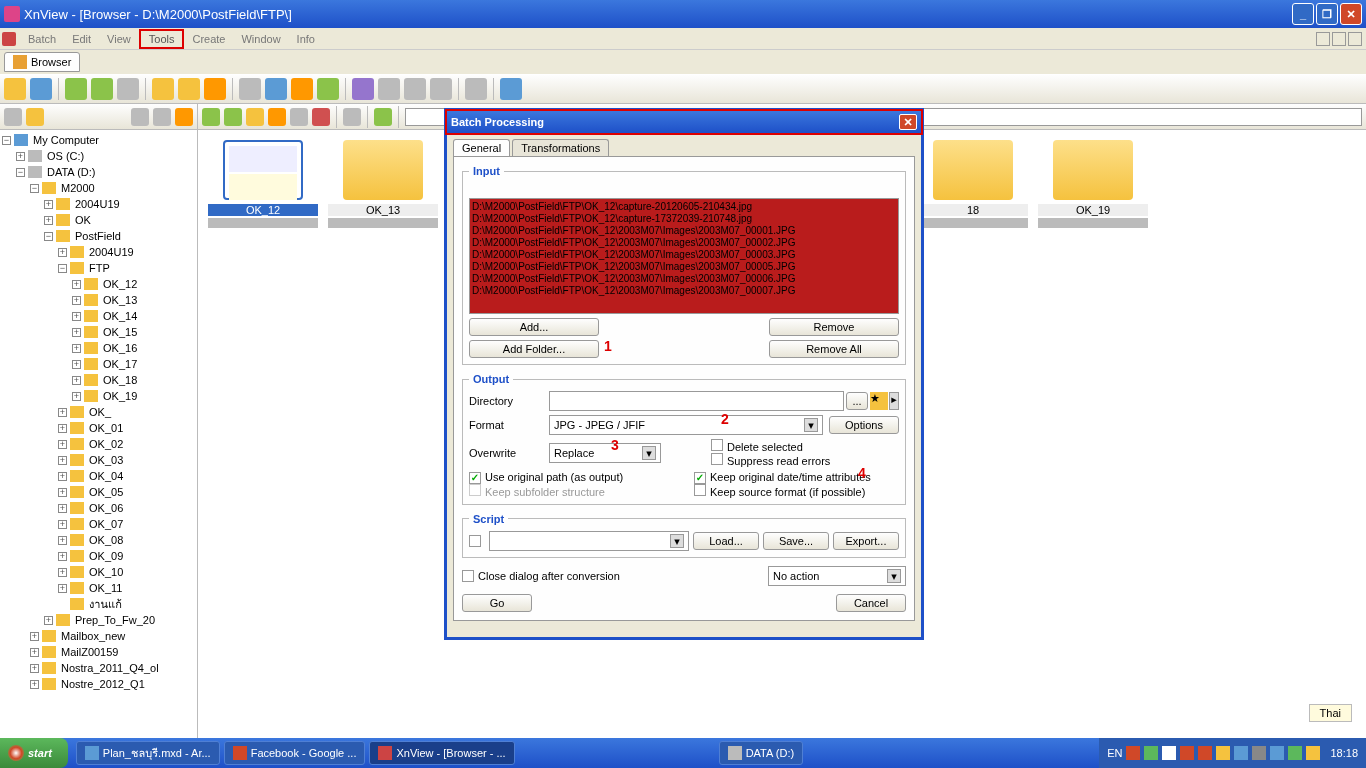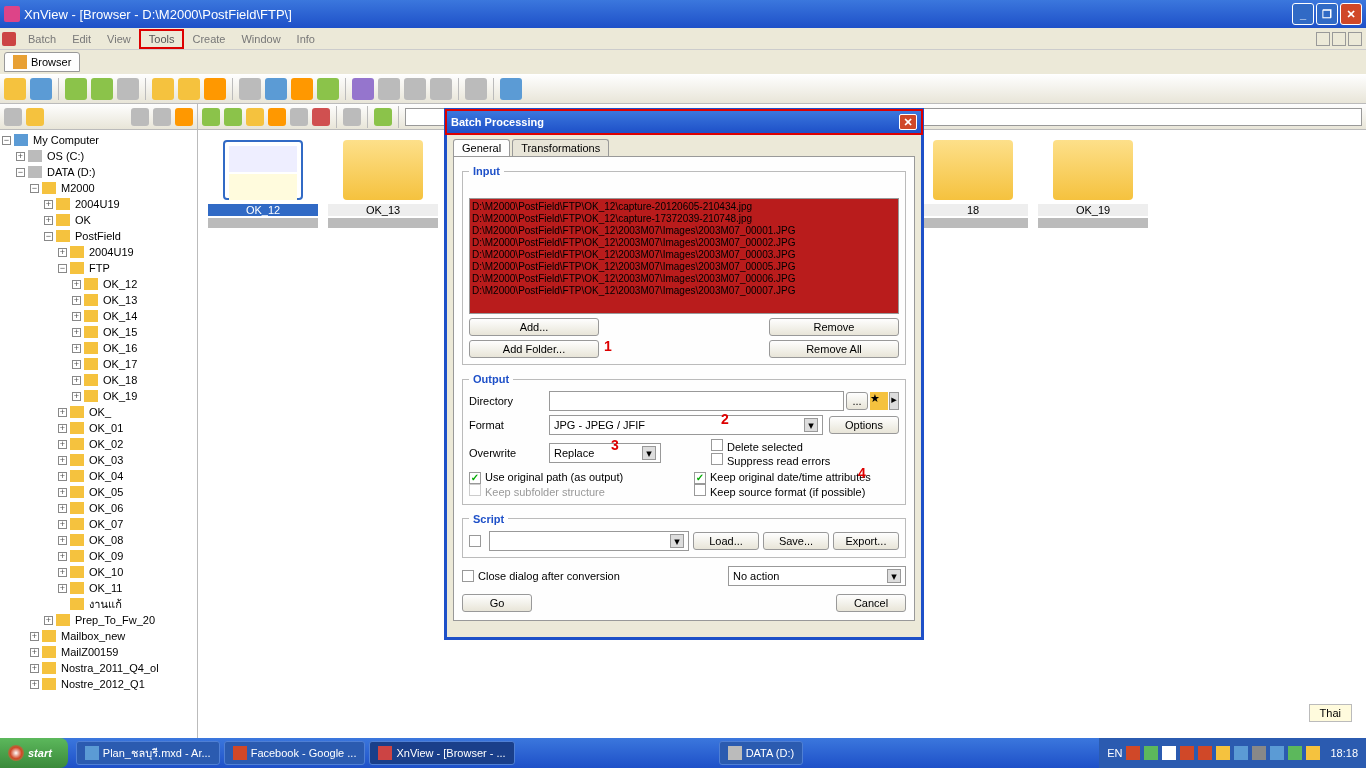--- a/index.html
+++ b/index.html
@@ -474,21 +474,21 @@
           <div class="btn" style="width:66px">Load...</div>
           <div class="btn" style="width:66px">Save...</div>
           <div class="btn" style="width:66px">Export...</div>
         </div>
       </fieldset>
 
       <div style="display:flex;align-items:center;margin-bottom:8px">
         <span class="chk"></span>
         <span>Close dialog after conversion</span>
         <div style="flex:1"></div>
-        <div class="selin" style="width:178px">
+        <div class="selin" style="width:138px">
             <span>No action</span>
             <span class="ar">▾</span>
           </div>
       </div>
 
       <div style="display:flex;justify-content:space-between">
         <div class="btn" style="width:70px">Go</div>
         <div class="btn" style="width:70px">Cancel</div>
       </div>
     </div>

